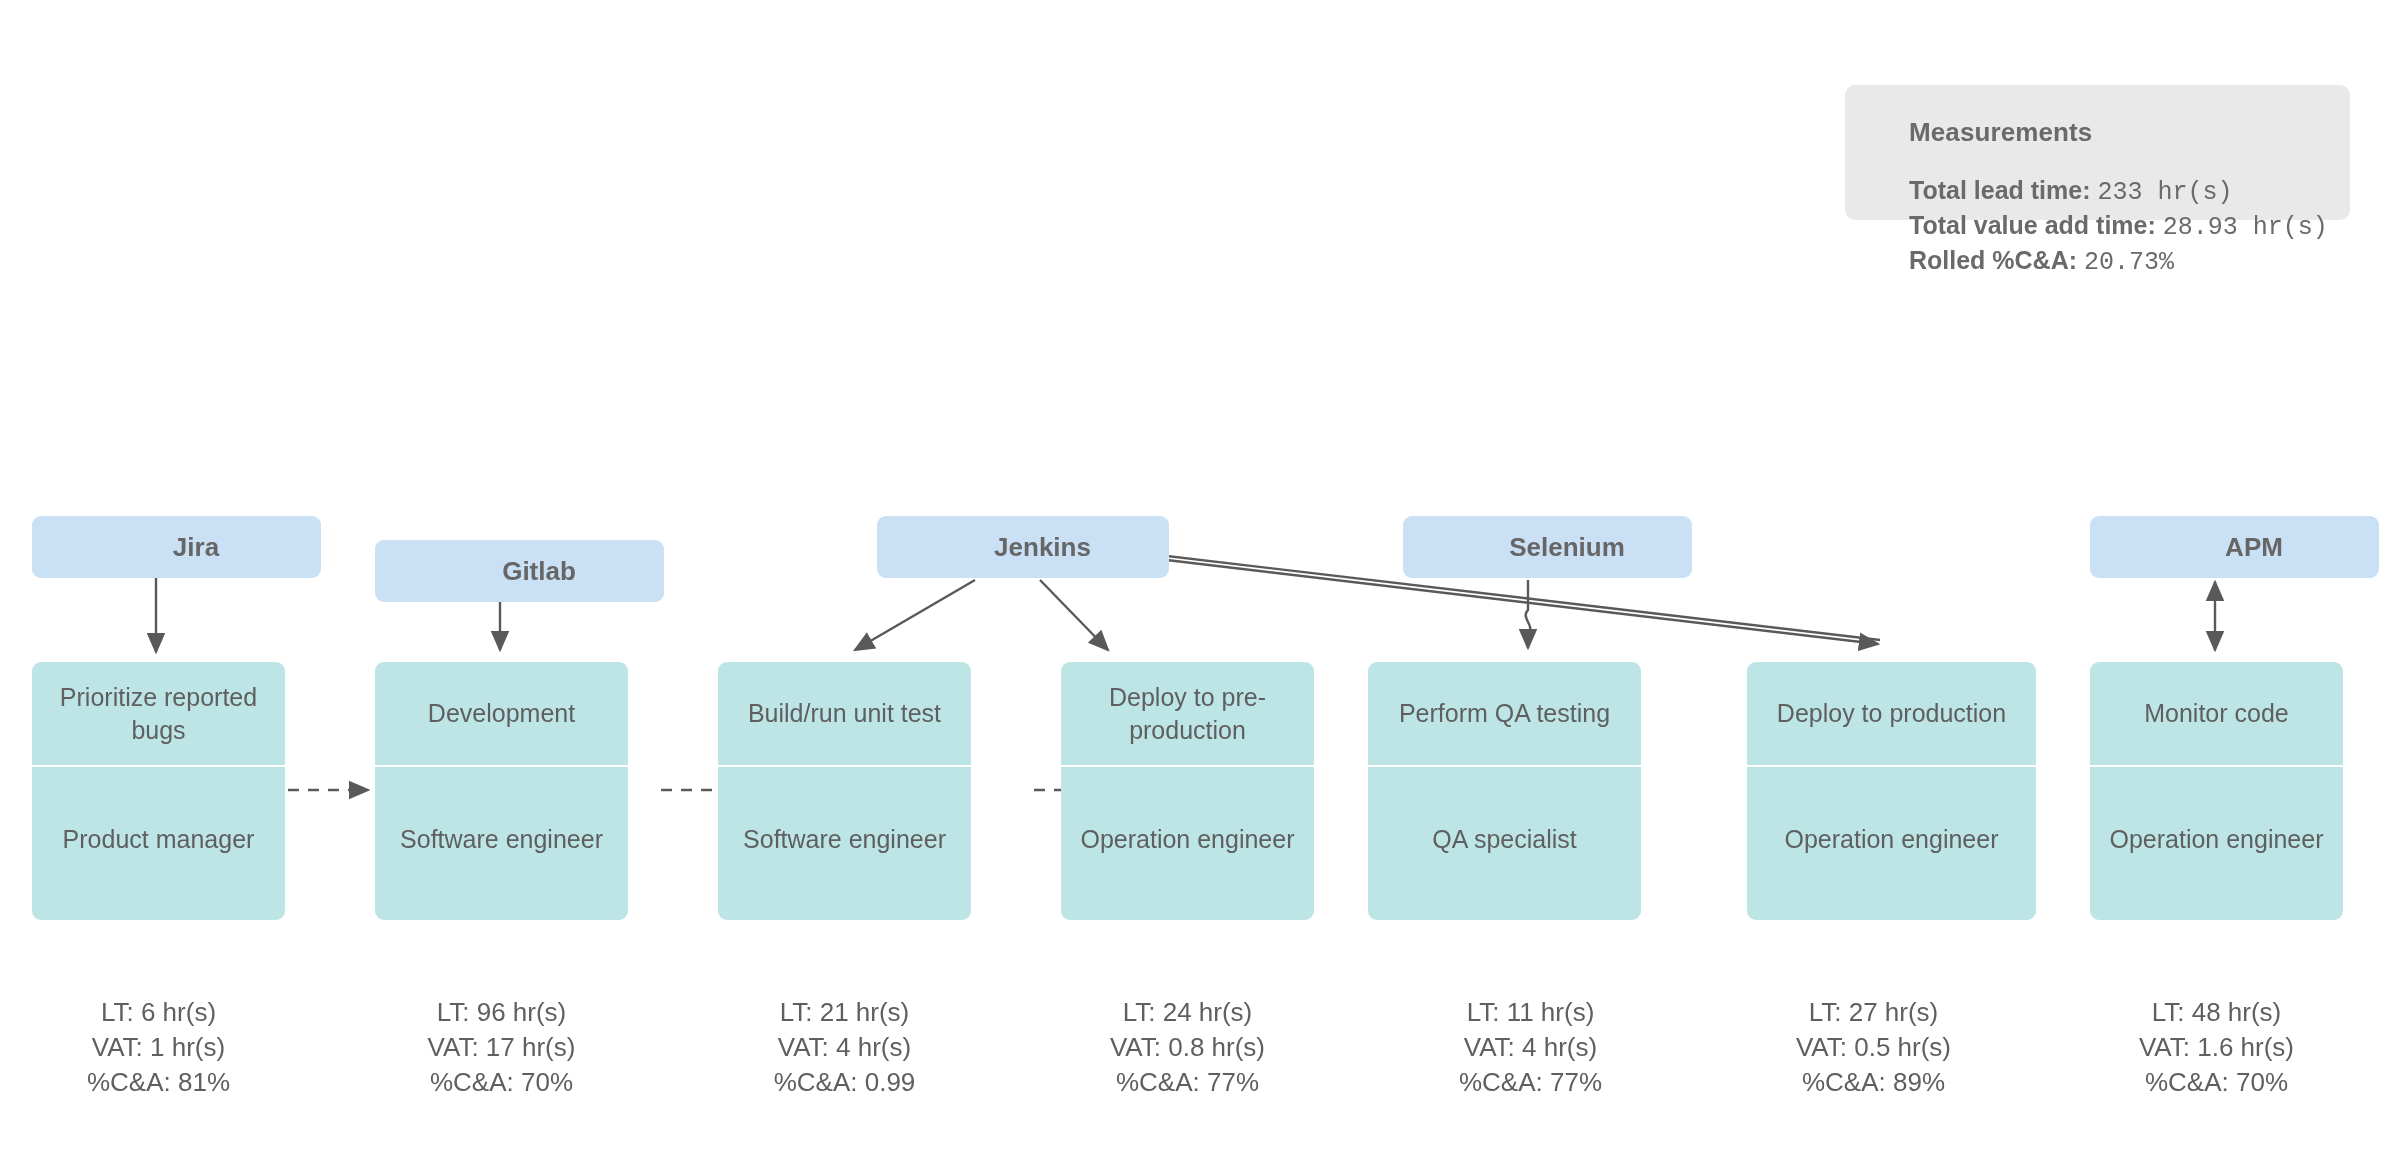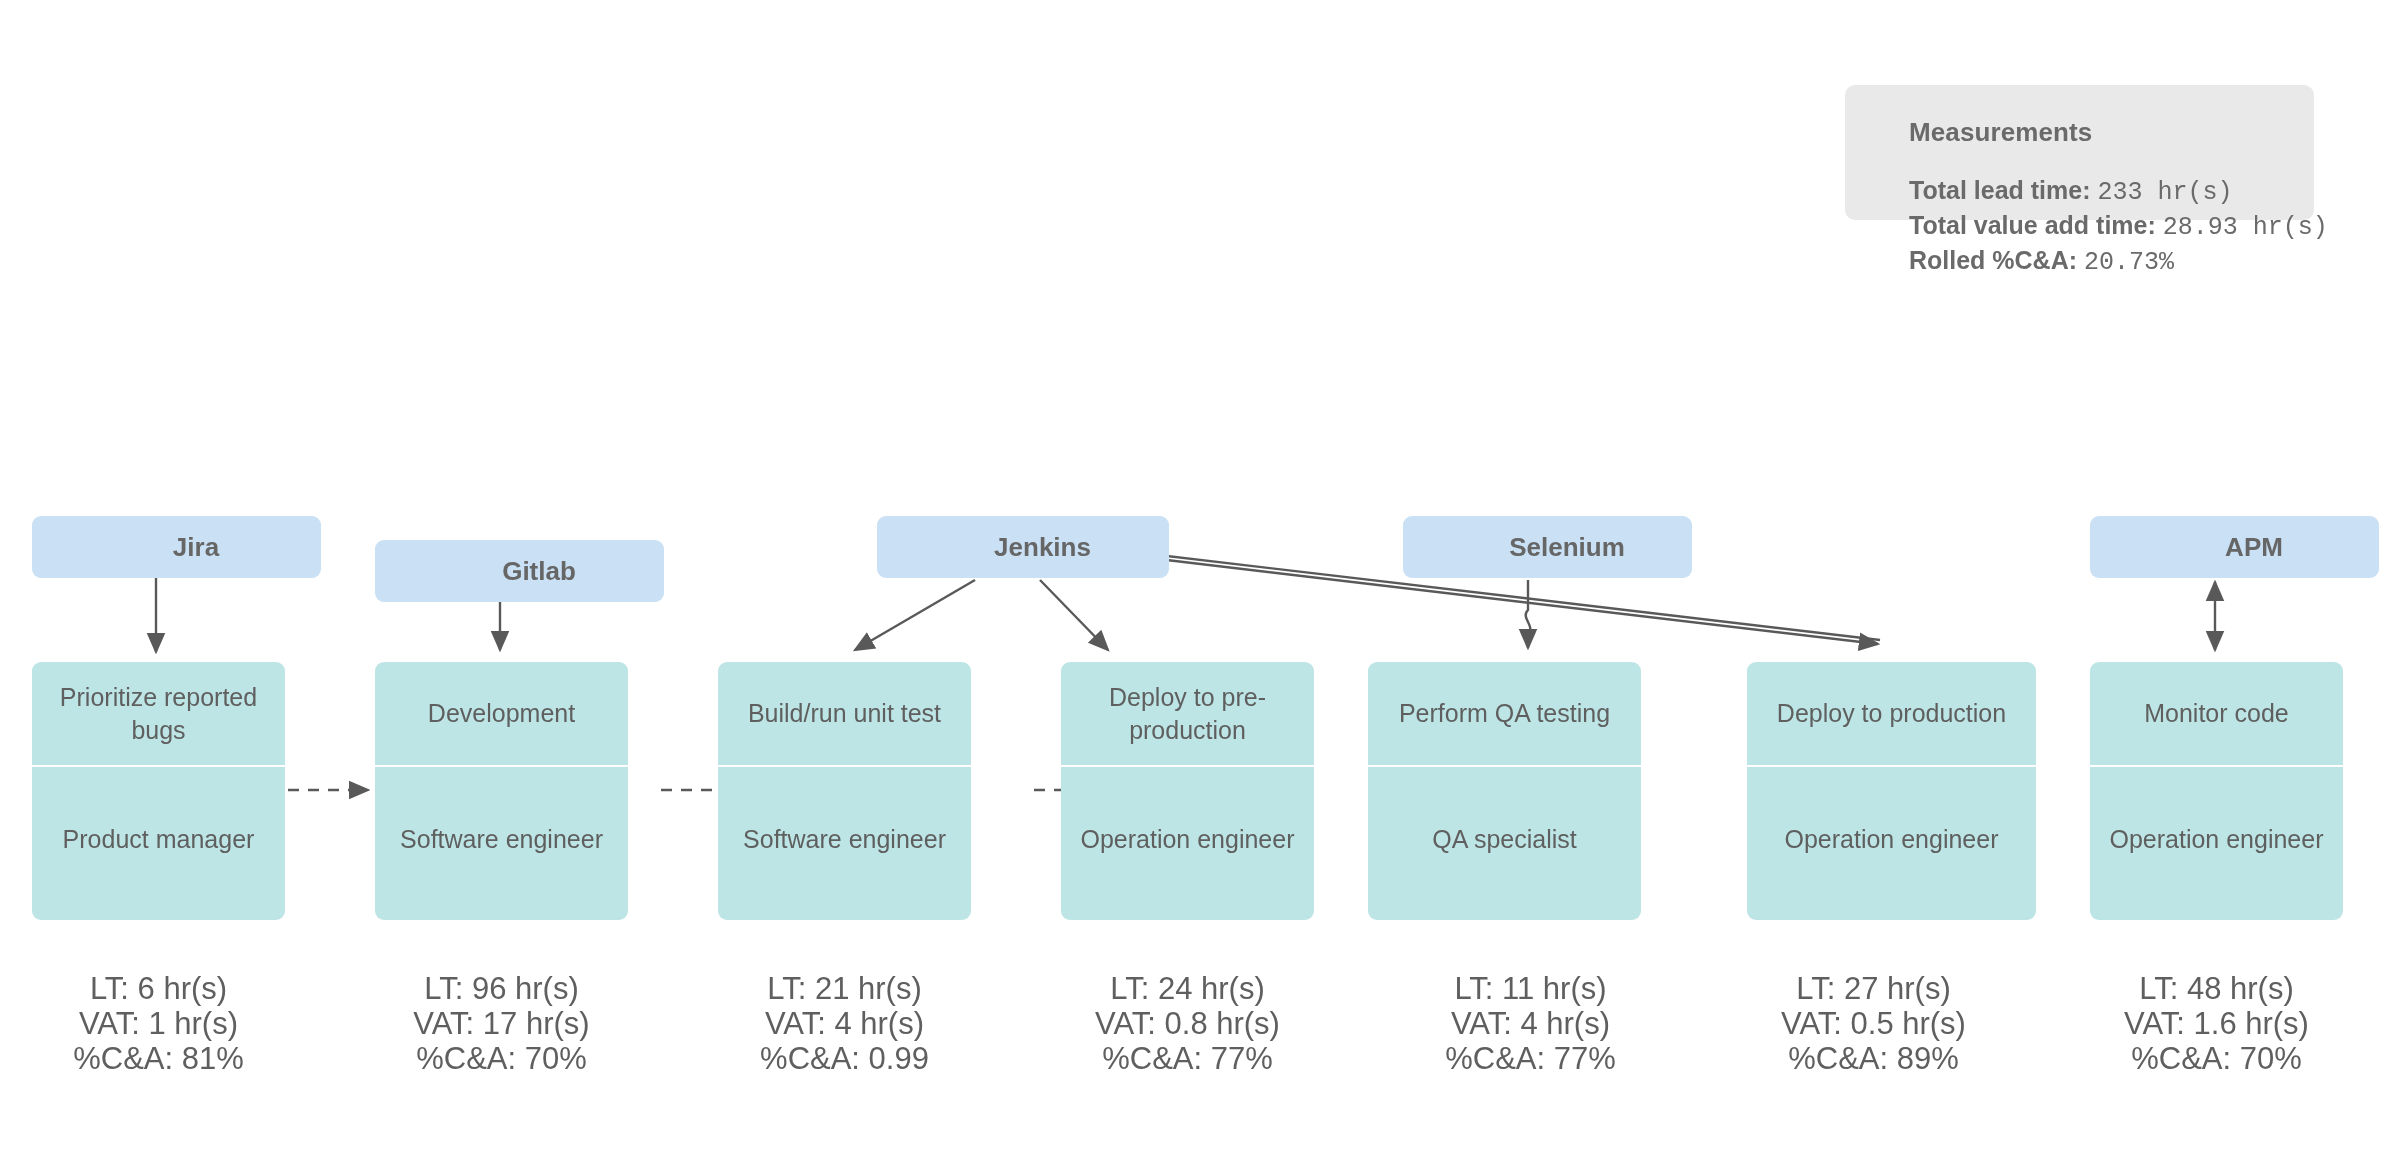--- a/index.html
+++ b/index.html
@@ -21,21 +21,21 @@
     left: 0; top: 0;
     width: 2400px;
     height: 1152px;
   }
 
   
   .measurements {
     position: absolute;
     left: 1845px;
     top: 85px;
-    width: 469px;
+    width: 505px;
     height: 135px;
     background: #e9e9e9;
     border-radius: 10px;
     box-sizing: border-box;
     padding: 32px 0 0 64px;
     color: #6a6a6a;
   }
   .measurements .m-title {
     font-size: 26px;
     font-weight: bold;
@@ -116,25 +116,25 @@
     color: #5f5f5f;
     font-size: 25px;
     line-height: 33px;
     padding: 0 10px 8px;
     box-sizing: border-box;
   }
 
   
   .metrics {
     position: absolute;
-    top: 971px;
+    top: 995px;
     width: 253px;
     text-align: center;
     color: #5f5f5f;
-    font-size: 31px;
+    font-size: 26px;
     line-height: 35px;
     white-space: nowrap;
   }
   .metrics div { }
 </style>
 </head>
 <body>
 
 <div id="canvas">
 

